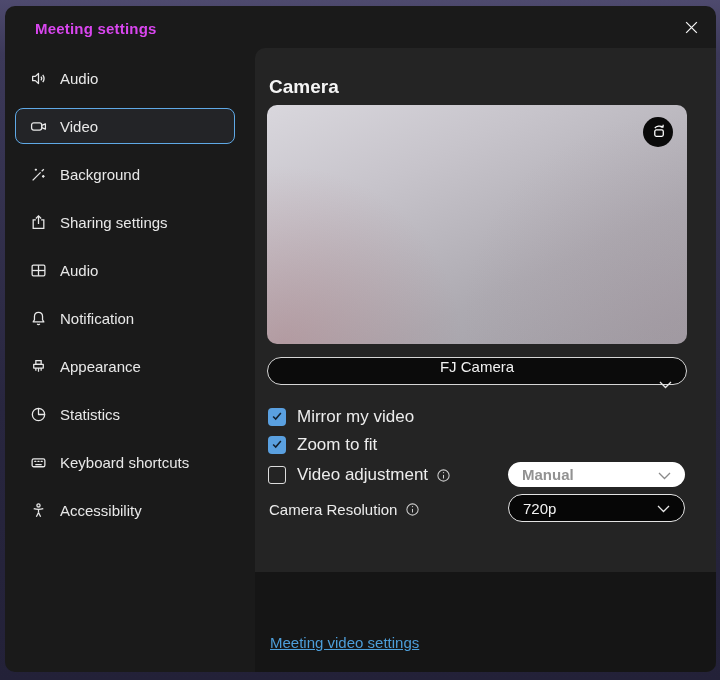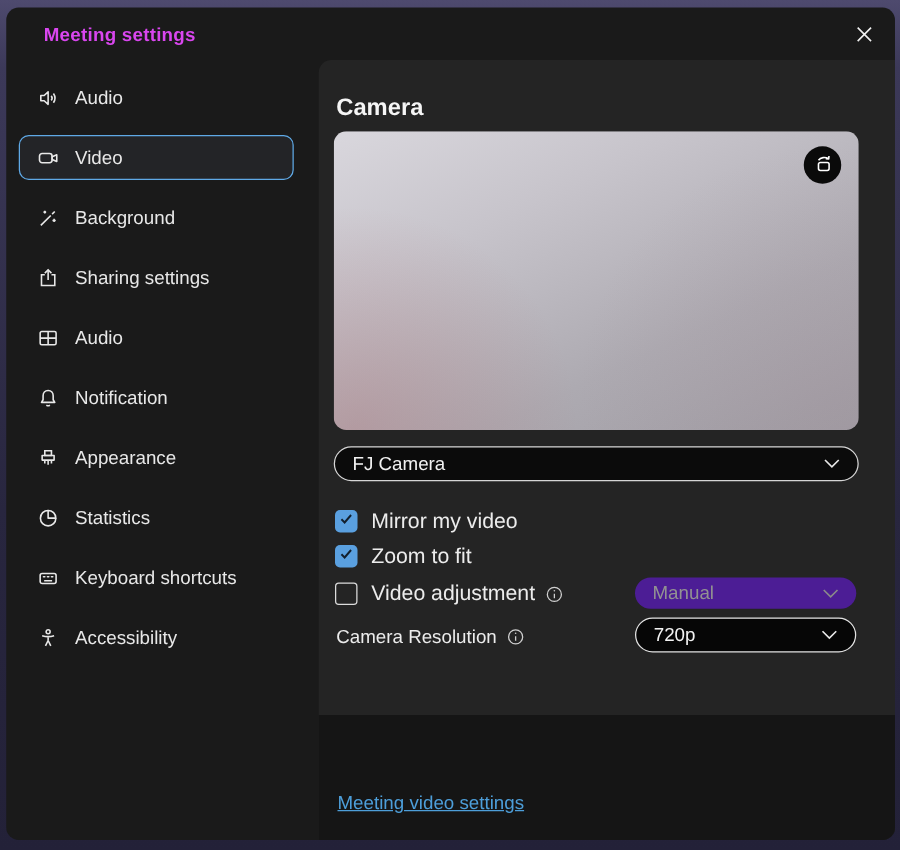--- a/index.html
+++ b/index.html
@@ -36,33 +36,33 @@
     background:
       radial-gradient(circle at 4% 100%, rgba(175,120,125,0.40), rgba(175,120,125,0) 38%),
       radial-gradient(circle at 95% 90%, rgba(160,140,150,0.25), rgba(160,140,150,0) 45%),
       linear-gradient(155deg,#d9d7dd 0%,#c7c4cb 30%,#adaab1 68%,#a09da4 100%); }
   .flip-btn { position:absolute; right:14px; top:12px; width:30px; height:30px; border-radius:50%;
     background:#0a0a0a; border:none; cursor:pointer; display:flex; align-items:center; justify-content:center; }
 
   .select { position:absolute; display:flex; align-items:center; cursor:pointer; }
   .select .chev { margin-left:auto; }
   .camera-select { left:12px; top:309px; width:420px; height:28px; background:#0b0b0b;
-    border:1px solid #d6d6d6; border-radius:14px; padding:0 14px; }
+    border:1px solid #d6d6d6; border-radius:14px; padding:0 14px;flex-direction:column; }
   .camera-select .val { font-size:15px; color:#f2f2f2; }
 
   .row { position:absolute; left:13px; display:flex; align-items:center; height:20px; }
   .cb { width:18px; height:18px; border-radius:4px; display:inline-flex; align-items:center; justify-content:center;
     cursor:pointer; flex:0 0 auto; }
   .cb.checked { background:#5aa0e0; }
   .cb.unchecked { background:transparent; border:1.6px solid #dcdcdc; border-radius:3px; }
   .cb-label { margin-left:11px; font-size:17px; color:#ececec; }
   .info { margin-left:8px; display:inline-flex; }
 
-  .mode-select { left:253px; top:414px; width:177px; height:25px; background:#4c1d95;
-    border:none; border-radius:13px; padding:0 14px; cursor:default; }
+  .mode-select { left:253px; top:414px; width:177px; height:25px; background:#ffffff;
+    border:none; border-radius:13px; padding:0 14px; cursor:default;font-weight:bold; }
   .mode-select .val { font-size:15px; color:#929292; }
 
   .res-label-row { left:14px; top:451px; }
   .res-label { font-size:15px; color:#ececec; }
   .res-select { left:253px; top:446px; width:177px; height:28px; background:#060606;
     border:1px solid #e3e3e3; border-radius:14px; padding:0 14px;justify-content:center; }
   .res-select .val { font-size:15px; color:#f2f2f2; }
 
   .adv-link { position:absolute; left:15px; top:586px; font-size:15px; color:#4d9ed9;
     text-decoration:underline; cursor:pointer; }

